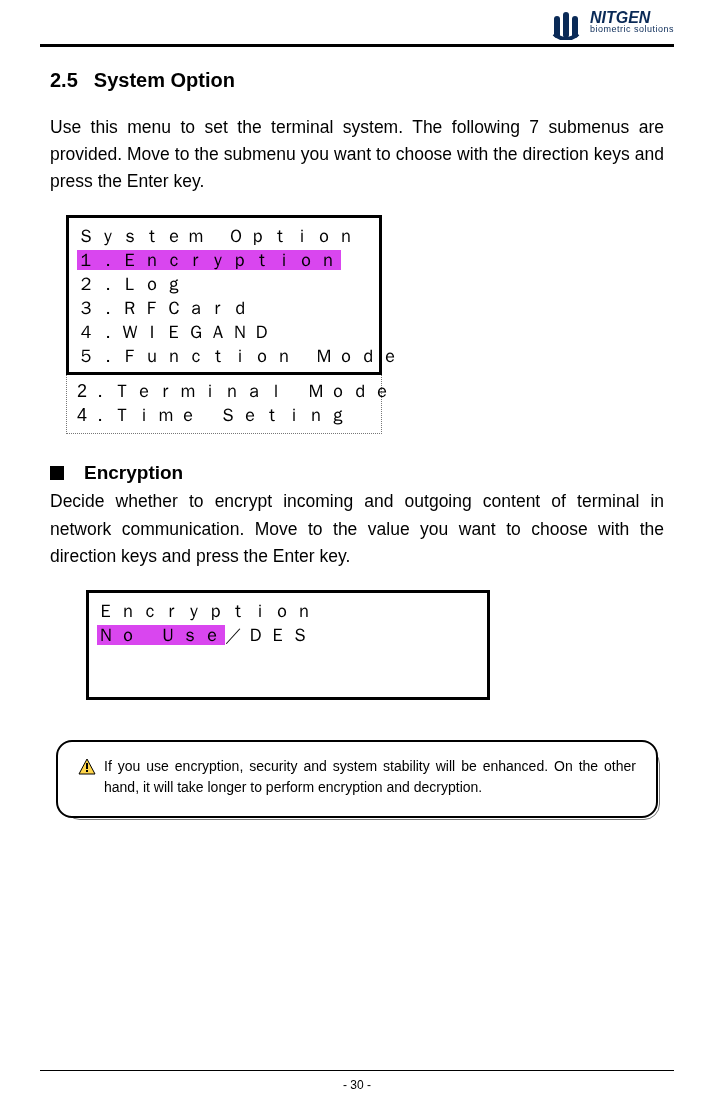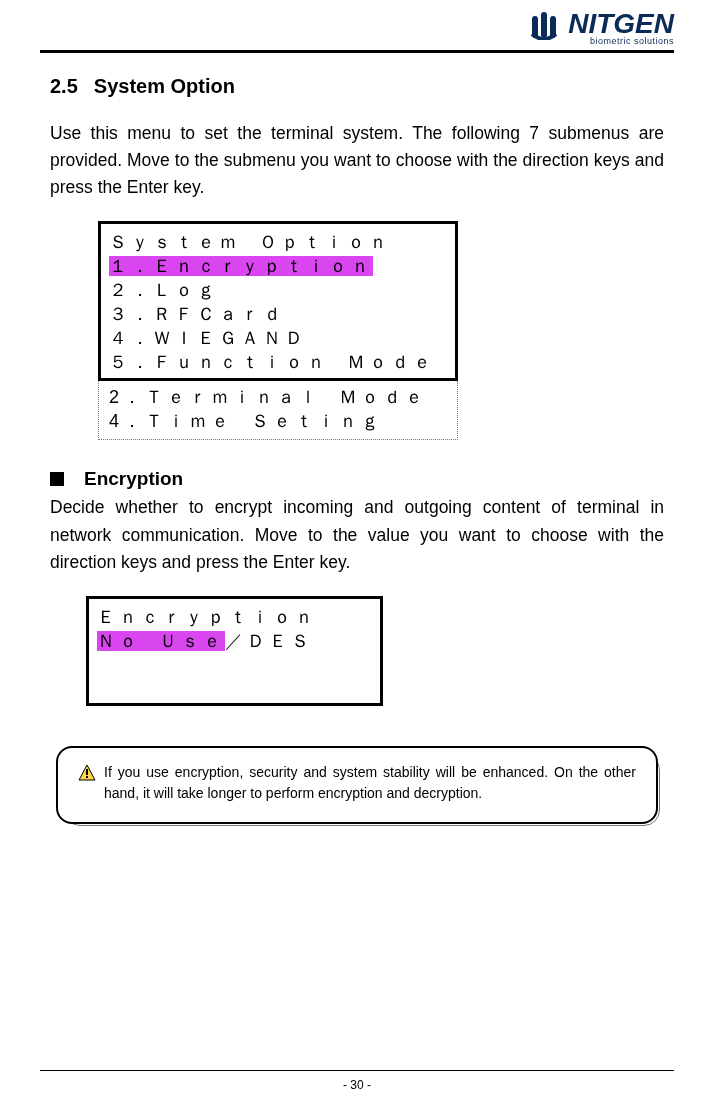--- a/index.html
+++ b/index.html
@@ -23,21 +23,21 @@
     padding-bottom: 2px;
   }
   .logo {
     display: flex;
     align-items: flex-start;
     gap: 4px;
   }
   .logo-mark svg { display:block; }
   .logo-text-wrap { display:flex; flex-direction:column; line-height:1; }
   .logo-text-main {
-    font-size: 28px;
+    font-size: 16px;
     font-weight: 700;
     font-style: italic;
     color: #0a2a57;
     letter-spacing: 0px;
   }
   .logo-text-sub {
     font-size: 9px;
     color: #0a2a57;
     letter-spacing: 0.5px;
     text-align: right;
@@ -47,22 +47,22 @@
   .content { padding: 14px 10px 10px 10px; }
   .section-title { font-size: 20px; font-weight: 700; margin: 8px 0 22px 0; }
   .section-num { margin-right: 16px; }
   .para {
     font-size: 17.5px;
     line-height: 1.55;
     text-align: justify;
     margin: 0 0 20px 0;
   }
   .lcd-box {
-    margin-left: 48px;
-    width: 360px;
+    margin-left: 16px;
+    width: 316px;
   }
   .lcd-main {
     border: 3px solid #000;
     padding: 6px 8px 4px 8px;
   }
   .lcd-ext {
     border: 1px dotted #777;
     border-top: none;
     padding: 4px 10px 6px 10px;
   }
@@ -72,21 +72,21 @@
     letter-spacing: 4px;
     white-space: pre;
   }
   .lcd-sel { background: #d946ef; }
   .bullet-row { display:flex; align-items:center; gap:20px; margin: 28px 0 4px 0; }
   .bullet-square { width:14px; height:14px; background:#000; display:inline-block; flex:none; }
   .bullet-title { font-size:19px; font-weight:700; }
   .sub-para { font-size:17.5px; line-height:1.55; text-align:justify; margin:0 0 20px 0; padding-left:0; }
   .lcd-box2 {
     margin-left: 36px;
-    width: 297px;
+    width: 404px;
     border: 3px solid #000;
     padding: 6px 8px 50px 8px;
     min-height: 100px;
     box-sizing: border-box;
   }
   .notice {
     position: relative;
     margin: 40px 6px 0 6px;
     border: 2px solid #000;
     border-radius: 16px;

